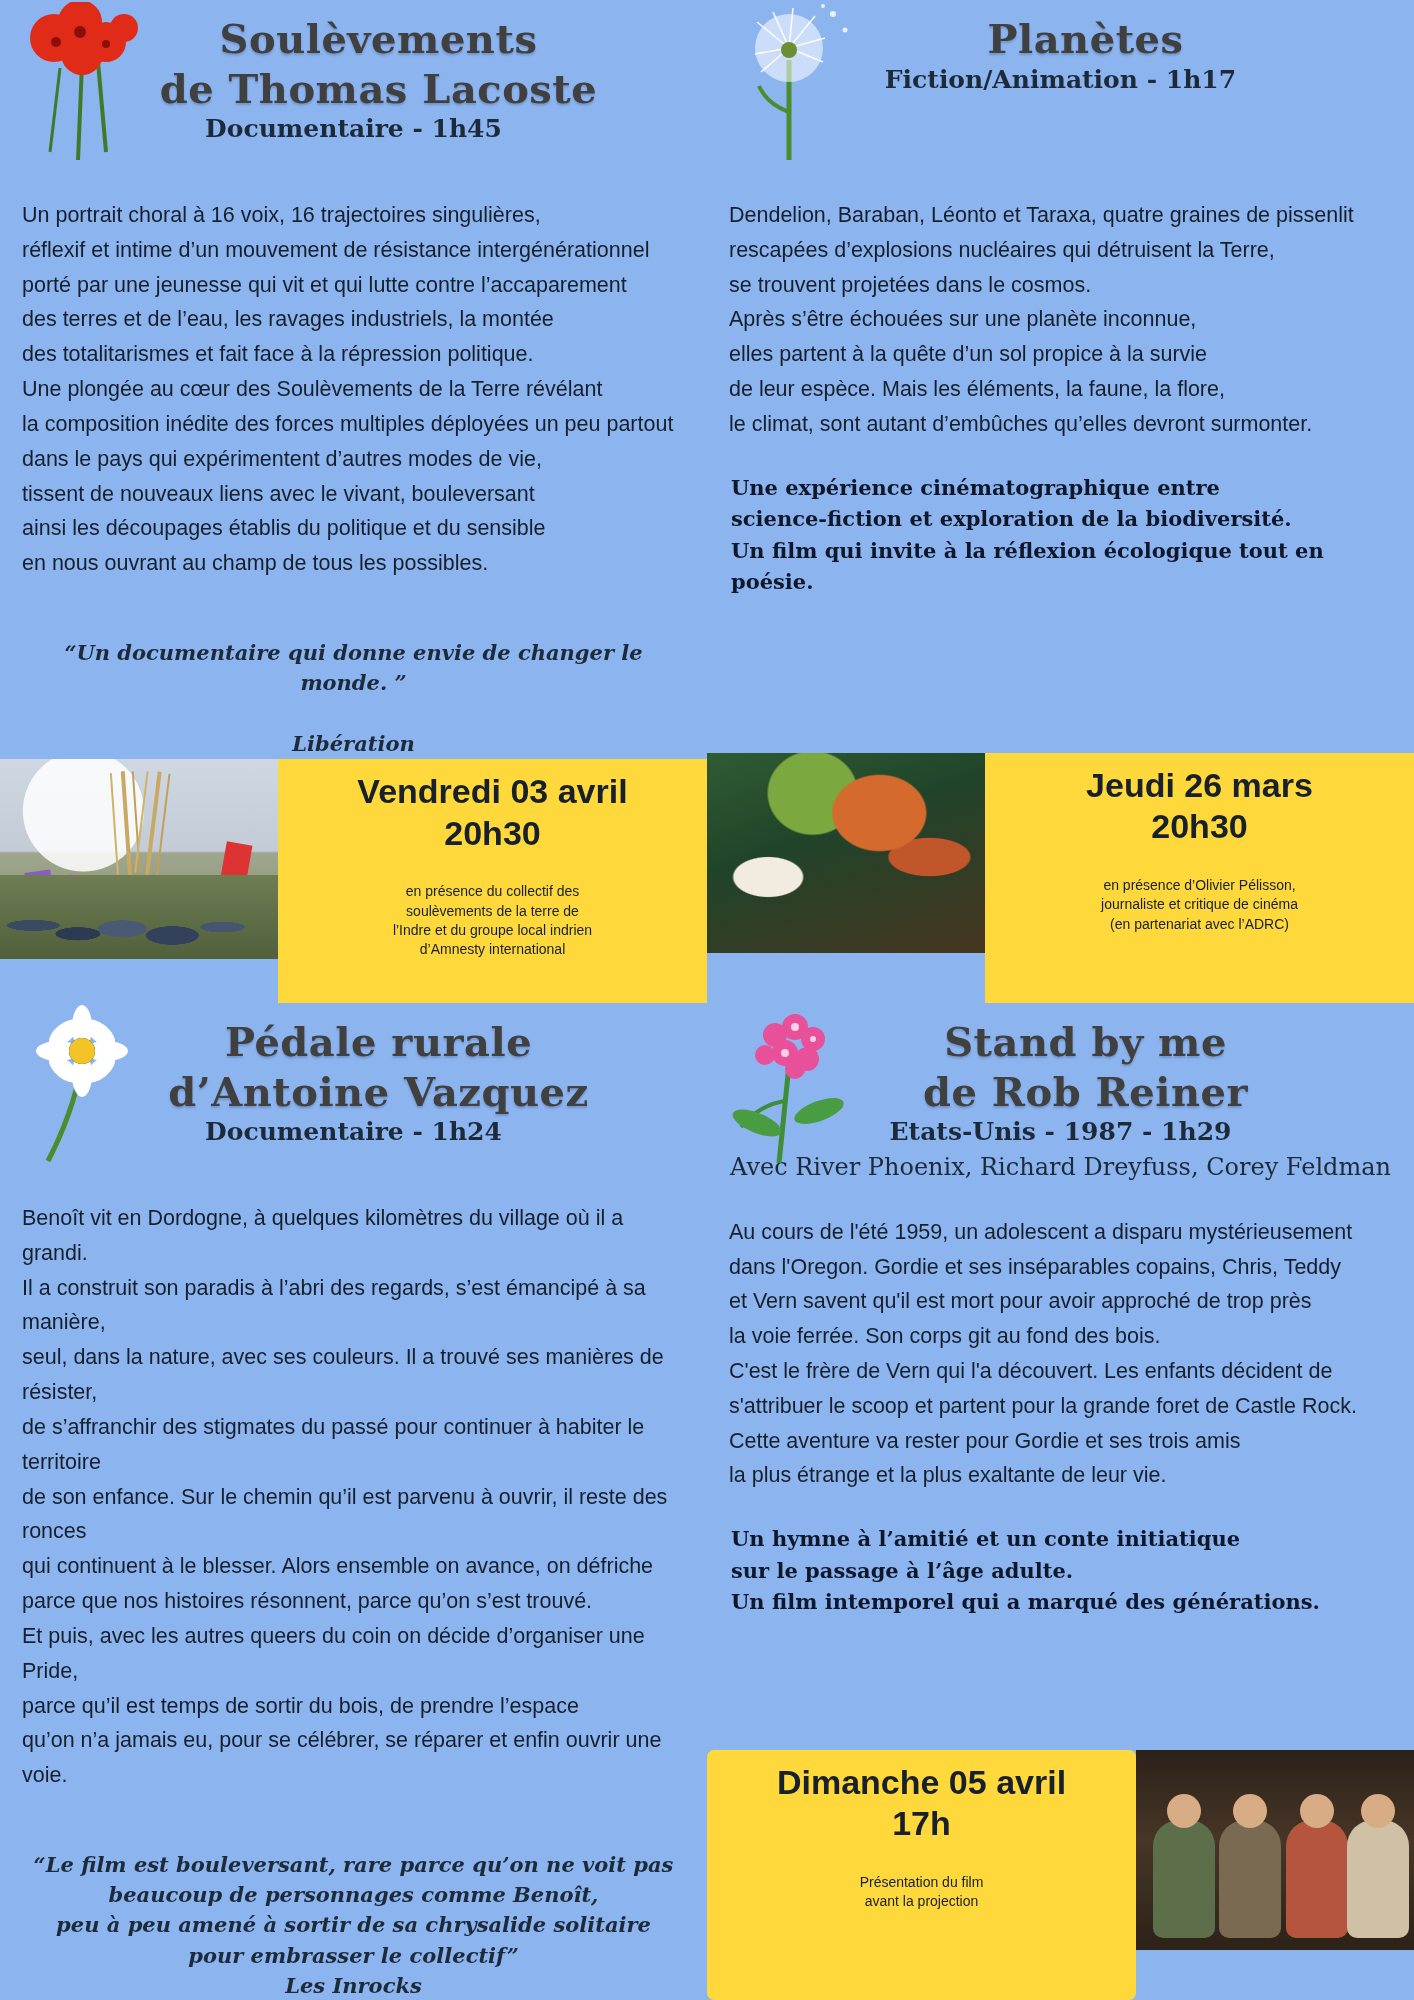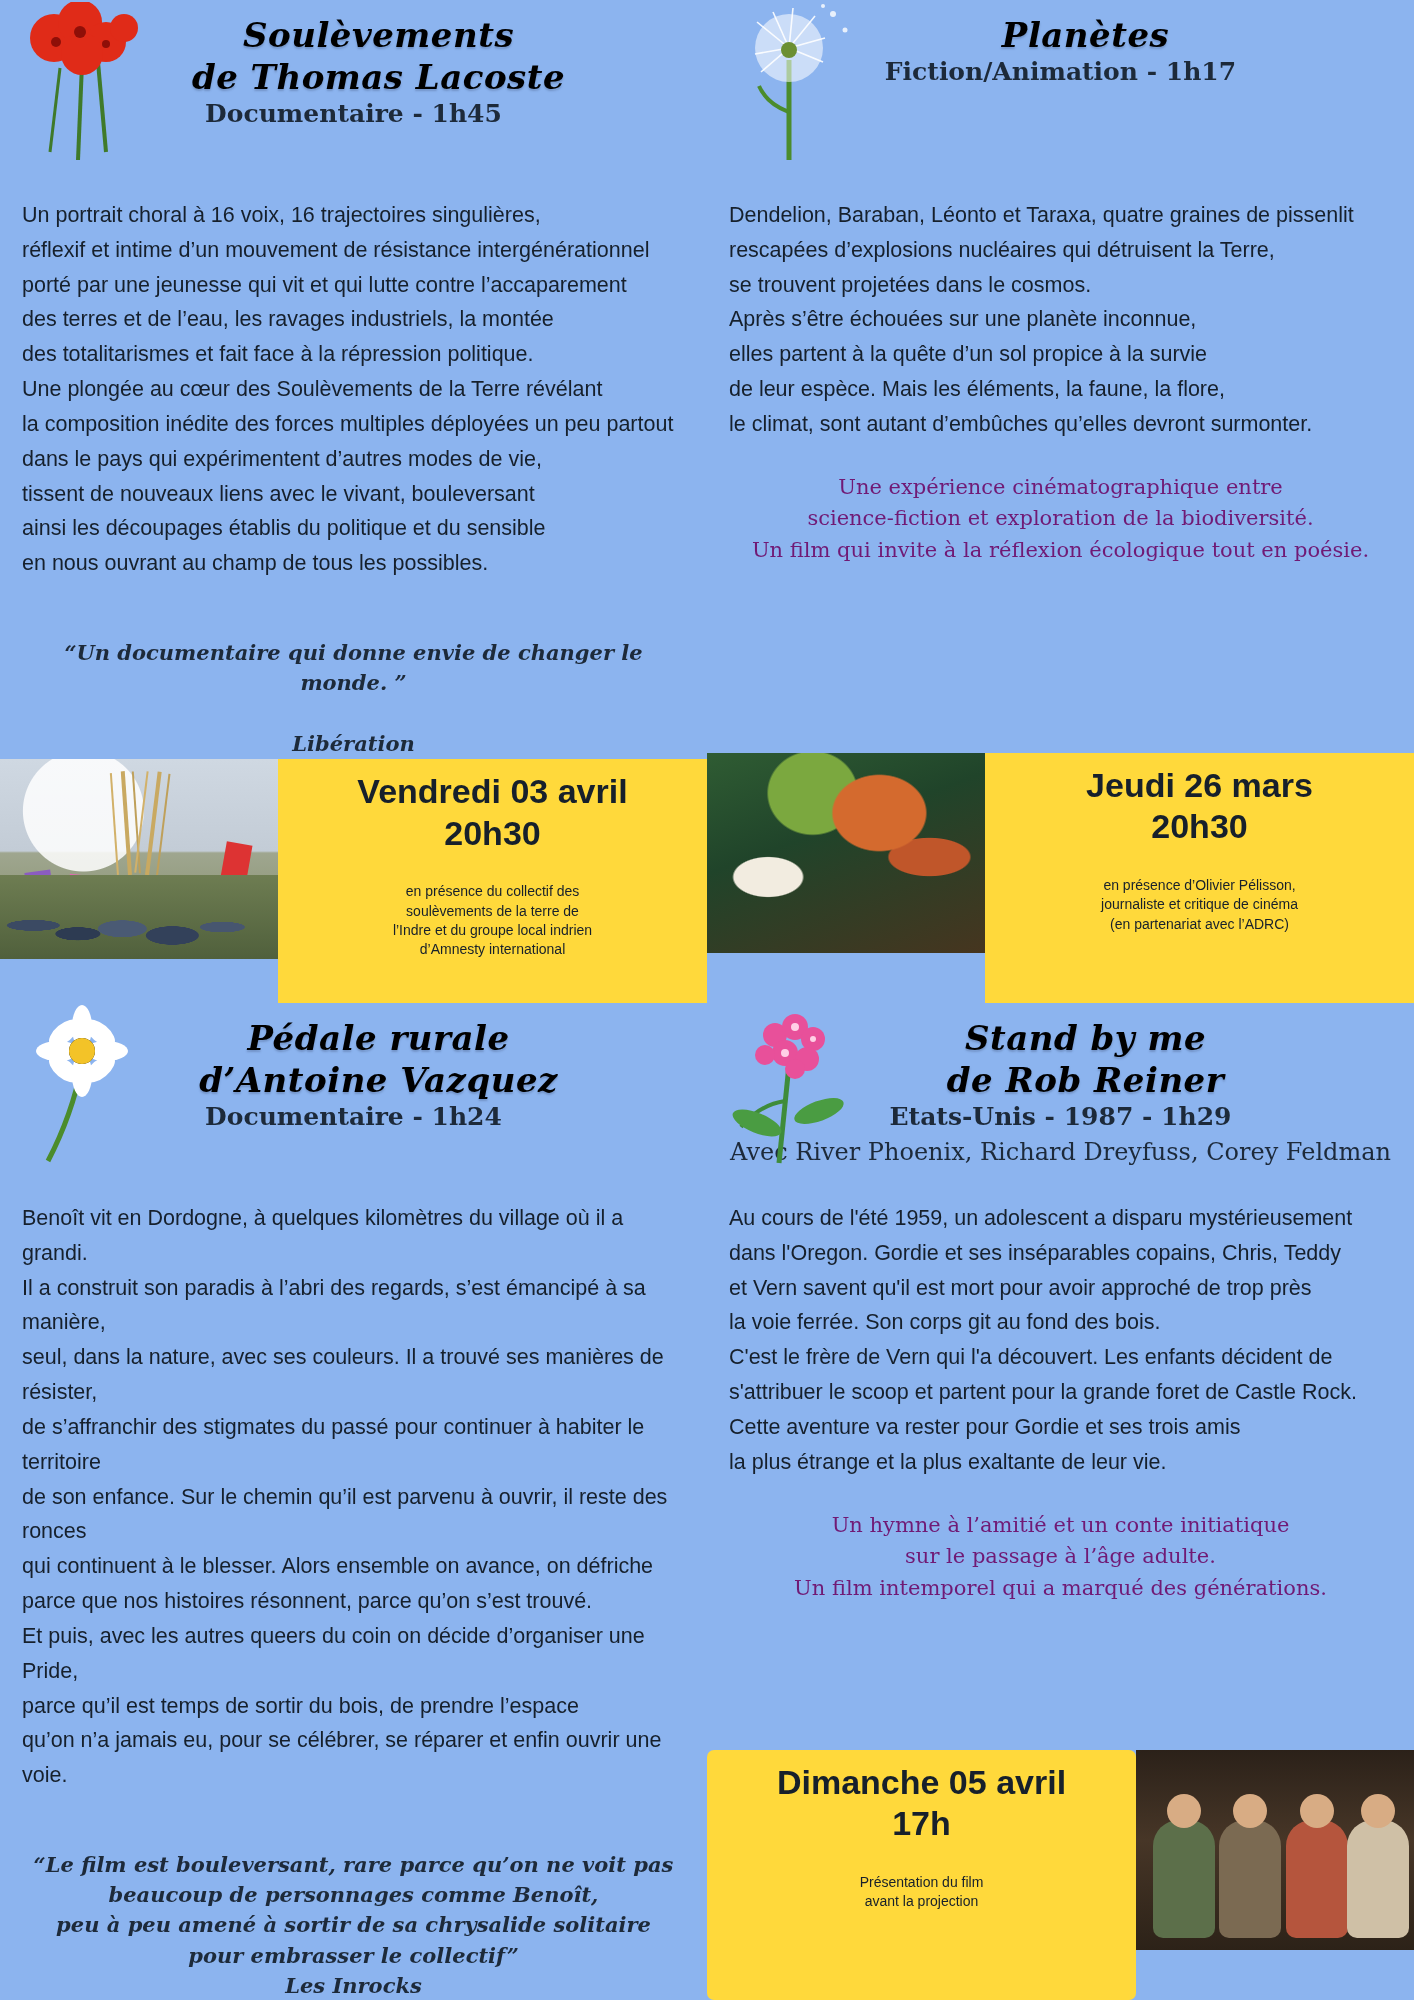--- a/index.html
+++ b/index.html
@@ -41,24 +41,23 @@
     padding-top: 14px;
   }
   .title-lines {
     text-align: center;
     padding-left: 60px;
     padding-right: 10px;
   }
   .film-title,
   .film-author {
     font-family: "DejaVu Serif", serif;
-    font-style: italic;
     font-weight: bold;
-    color: #000000;
-    font-size: 34px;
+    color: #404040;
+    font-size: 40px;
     line-height: 1.24;
     letter-spacing: 0.5px;
     text-shadow: 0 2px 2px rgba(70,90,130,0.35);
   }
   .film-meta {
     font-family: "DejaVu Serif", serif;
     font-weight: bold;
     color: #1d2a3a;
     font-size: 25px;
     text-align: center;
@@ -103,24 +102,23 @@
     font-size: 21px;
     line-height: 1.45;
     white-space: pre-line;
     padding: 0 10px;
   }
   .quote .src {
     font-style: italic;
   }
   .tagline {
     margin-top: 30px;
-    text-align: center;
     font-family: "DejaVu Serif", serif;
-    font-weight: normal;
-    color: #701a75;
+    font-weight: bold;
+    color: #0f172a;
     font-size: 21px;
     line-height: 1.5;
     white-space: pre-line;
     padding: 0 10px;
   }
 
   
   .band {
     height: 250px;
     display: flex;

